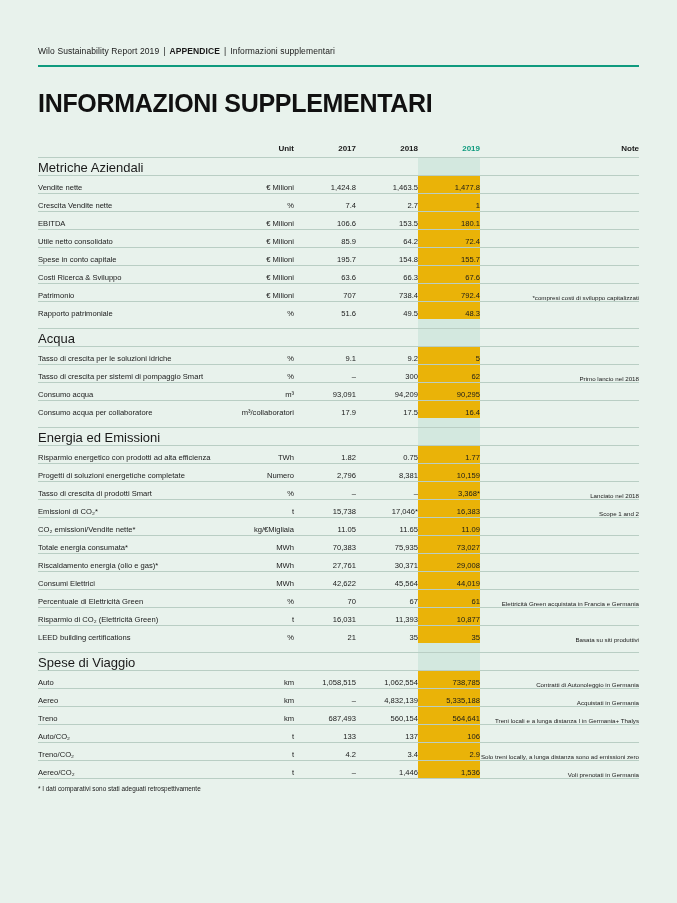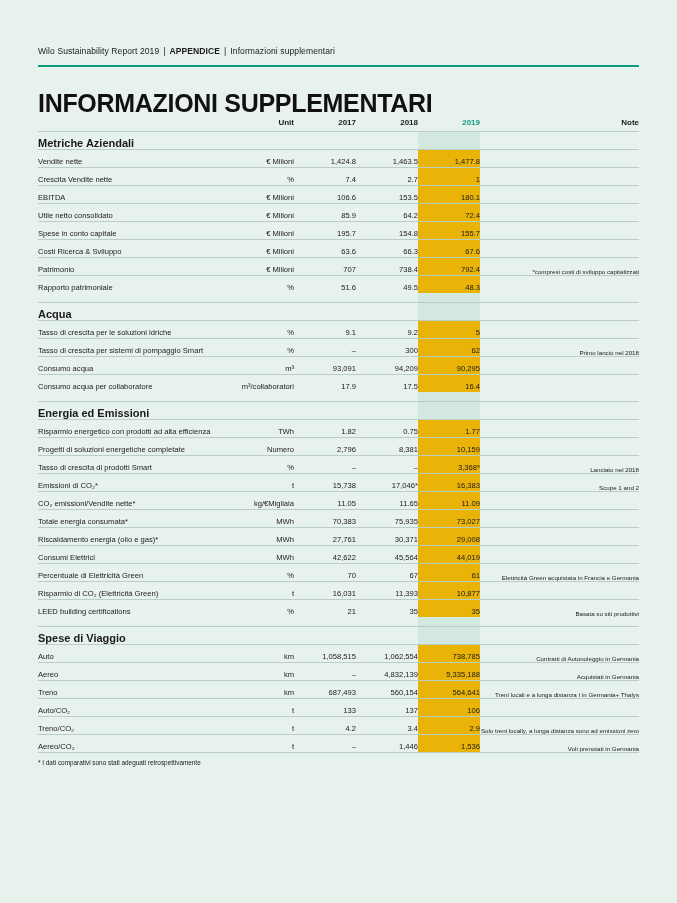--- a/index.html
+++ b/index.html
@@ -46,20 +46,21 @@
   
   h1.title {
     font-size: 25px;
     font-weight: bold;
     letter-spacing: -0.3px;
     margin: 22px 0 0 0;
     color: #111;
   }
   
   table.data {
+    margin-top: 26px;
     width: 601px;
     border-collapse: collapse;
     font-size: 7.6px;
     table-layout: fixed;
   }
   table.data col.c-label { width: 186px; }
   table.data col.c-unit  { width: 70px; }
   table.data col.c-y1    { width: 62px; }
   table.data col.c-y2    { width: 62px; }
   table.data col.c-y3    { width: 62px; }
@@ -99,24 +100,24 @@
     text-align: right;
     font-size: 6.2px;
     line-height: 1.25;
     padding-right: 2px;
     padding-left: 6px;
   }
   td.hlcol {
     background: #eab308;
   }
   tr.sechead td {
-    font-weight: bold;
+    font-weight: normal;
     height: 15px;
     padding-top: 2px;
-    font-size: 11px;
+    font-size: 13px;
   }
   tr.spacer td {
     height: 9px;
     border-top: none;
   }
   tr.spacer td.hlcol { background: #d3e8df; }
   tr.sechead td.hlcol { background: #d3e8df; }
   tr.lastline td {
     border-top: 1px solid #b9cec4;
     height: 0;

